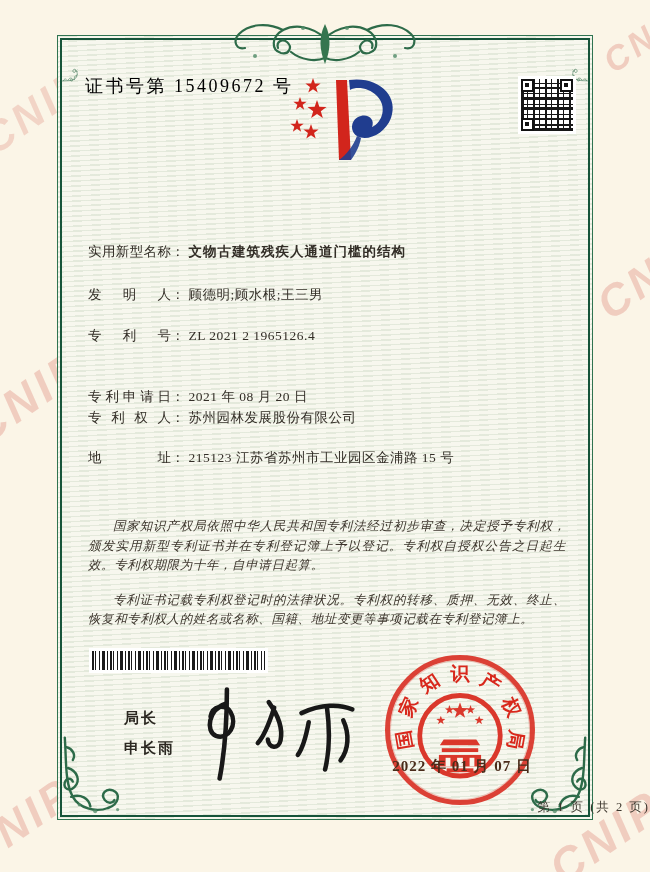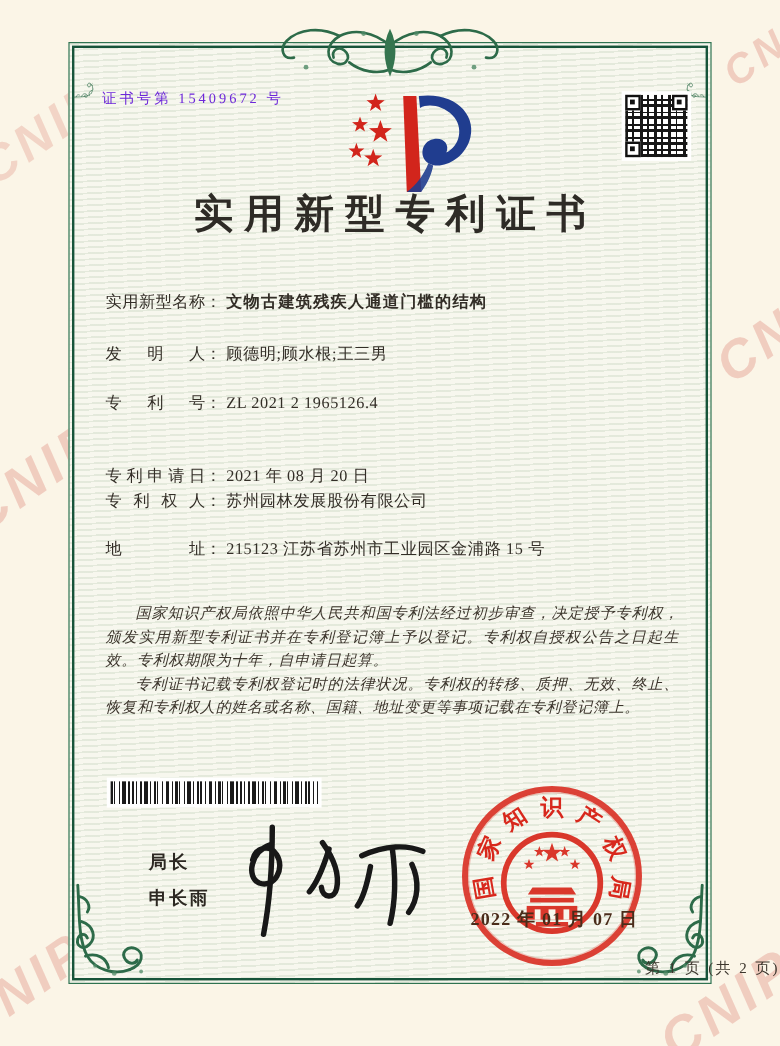--- a/index.html
+++ b/index.html
@@ -38,22 +38,22 @@
     content:''; position:absolute; inset:2px; border:2px solid #17543a; pointer-events:none;
   }
   .ornament { position:absolute; z-index:3; pointer-events:none; }
   .orn-top      { left:225px; top:18px;  width:200px; height:52px; }
   .orn-tl       { left:61px;  top:40px;  width:42px;  height:42px; }
   .orn-tr       { left:547px; top:40px;  width:42px;  height:42px; transform:scaleX(-1); }
   .orn-bl       { left:60px;  top:736px; width:80px;  height:80px; }
   .orn-br       { left:510px; top:736px; width:80px;  height:80px; transform:scaleX(-1); }
   
   .cert-no {
-    position:absolute; left:85px; top:74px; font-size:12px; letter-spacing:2.5px;
-    color:#6d28d9; z-index:4;
+    position:absolute; left:85px; top:74px; font-size:18px; letter-spacing:2.5px;
+    color:#000000; z-index:4;
   }
   .qr {
     position:absolute; left:521px; top:79px; width:52px; height:52px; z-index:4;
     background:
       repeating-linear-gradient(0deg, #171717 0 2.5px, transparent 2.5px 5px, #171717 5px 6.5px, transparent 6.5px 10.5px),
       repeating-linear-gradient(90deg, #171717 0 2.5px, #fff 2.5px 6px, #171717 6px 7.5px, #fff 7.5px 12px);
     outline:3px solid #fff;
   }
   .qr-finder { position:absolute; width:13px; height:13px; border:2.5px solid #111; background:#fff; }
   .qr-finder::after { content:''; position:absolute; left:2px; top:2px; width:4px; height:4px; background:#111; }
@@ -77,21 +77,21 @@
   .r-owner { top:409px; }
   .r-addr  { top:449px; }
   .r-grant { top:485px; }
   .grant2 { position:absolute; left:257px; top:0; }
   
   .paras {
     position:absolute; left:88px; top:502px; width:478px; z-index:4;
     font-size:12.5px; line-height:19.5px; color:#3c352c; font-style:italic;
     text-align:justify; letter-spacing:0.6px;
   }
-  .paras p { text-indent:2em; }
+  .paras p { text-indent:2em;margin-top:15px; }
   
   .barcode {
     position:absolute; left:92px; top:651px; width:173px; height:19px; z-index:4;
     background:repeating-linear-gradient(90deg,
       #1a1a1a 0 2px,  #fff 2px 3px,  #1a1a1a 3px 4px,  #fff 4px 7px,
       #1a1a1a 7px 8px, #fff 8px 10px, #1a1a1a 10px 13px, #fff 13px 15px,
       #1a1a1a 15px 16px, #fff 16px 18px);
     outline:3px solid #fff;
   }
   
@@ -217,21 +217,20 @@
       <use href="#star" x="-7" y="-7" width="14" height="14" transform="translate(13,34)"></use>
       <use href="#star" x="-10" y="-10" width="20" height="20" transform="translate(30,40)"></use>
       <use href="#star" x="-7" y="-7" width="14" height="14" transform="translate(10,56)"></use>
       <use href="#star" x="-8" y="-8" width="16" height="16" transform="translate(24,62)"></use>
       <polygon points="49,10 60,10 64,90 52,90"></polygon>
     </g>
     <path d="M62,10 C92,6 112,26 104,48 C98,64 80,72 70,66 C62,61 64,48 74,46 C82,44 88,50 85,57 C96,52 100,36 90,26 C82,18 70,16 63,20 Z" fill="#203d8f"></path>
     <path d="M70,66 C66,76 60,84 52,90 L64,90 C70,82 73,74 74,68 Z" fill="#203d8f" opacity="0.9"></path>
   </svg>
 
-  <div class="title">实用新型专利证书</div>
 
   <div class="row r-name">
     <span class="flabel">实用新型名称</span><span class="fcolon">：</span><span class="fvalue">文物古建筑残疾人通道门槛的结构</span>
   </div>
   <div class="row r-inv">
     <span class="flabel">发明人</span><span class="fcolon">：</span><span class="fvalue">顾德明;顾水根;王三男</span>
   </div>
   <div class="row r-pno">
     <span class="flabel">专利号</span><span class="fcolon">：</span><span class="fvalue">ZL 2021 2 1965126.4</span>
   </div>

